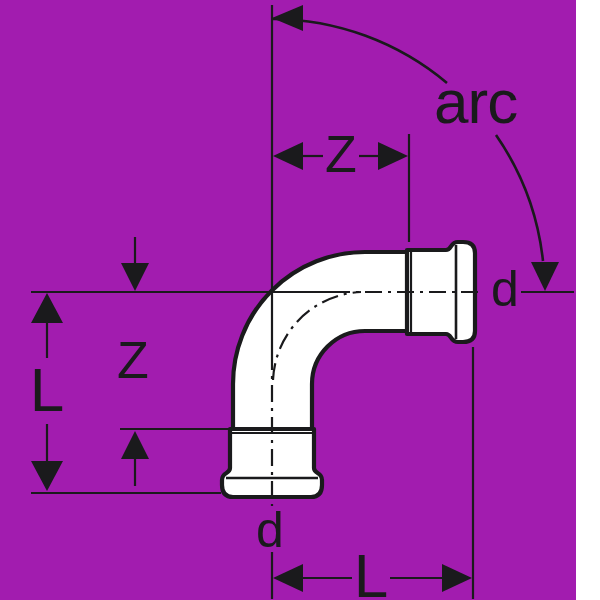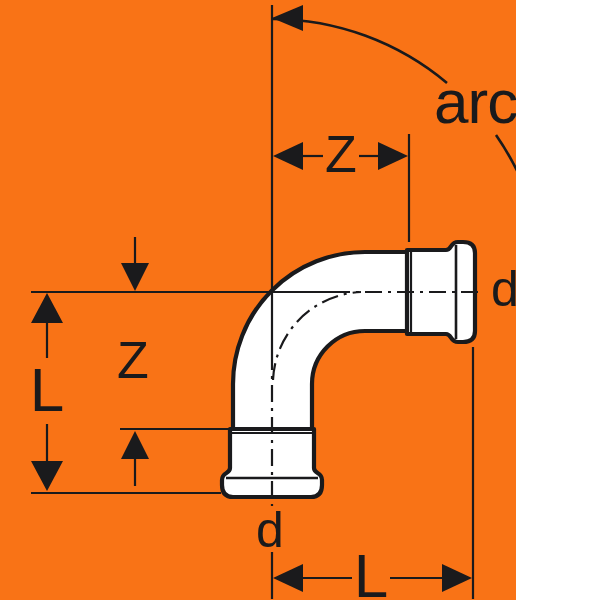--- a/index.html
+++ b/index.html
@@ -1,16 +1,16 @@
 <!DOCTYPE html>
 <html><head>
 <meta charset="utf-8">
 <style>
   html,body{margin:0;padding:0;background:#ffffff;}
-  .stage{position:relative;width:516px;height:600px;background:#f97316;overflow:hidden;}
+  .stage{position:relative;width:576px;height:600px;background:#a21caf;overflow:hidden;}
   svg{display:block;}
   svg text{font-family:"Liberation Sans","DejaVu Sans",sans-serif;fill:#1a1a1c;}
   .lbl-L{font-size:62px;}
   .lbl-Z{font-size:52px;}
   .lbl-d{font-size:50px;}
   .lbl-arc{font-size:62px;letter-spacing:-1px;}
   .thick-fill{stroke:#1a1a1c;stroke-width:4.2;fill:#ffffff;stroke-linejoin:round;}
   .thin{stroke:#1a1a1c;stroke-width:2.2;fill:none;}
   .mid{stroke:#1a1a1c;stroke-width:2.6;fill:none;}
   .cline{stroke:#1a1a1c;stroke-width:2.2;fill:none;stroke-dasharray:17 6 3 6;}

